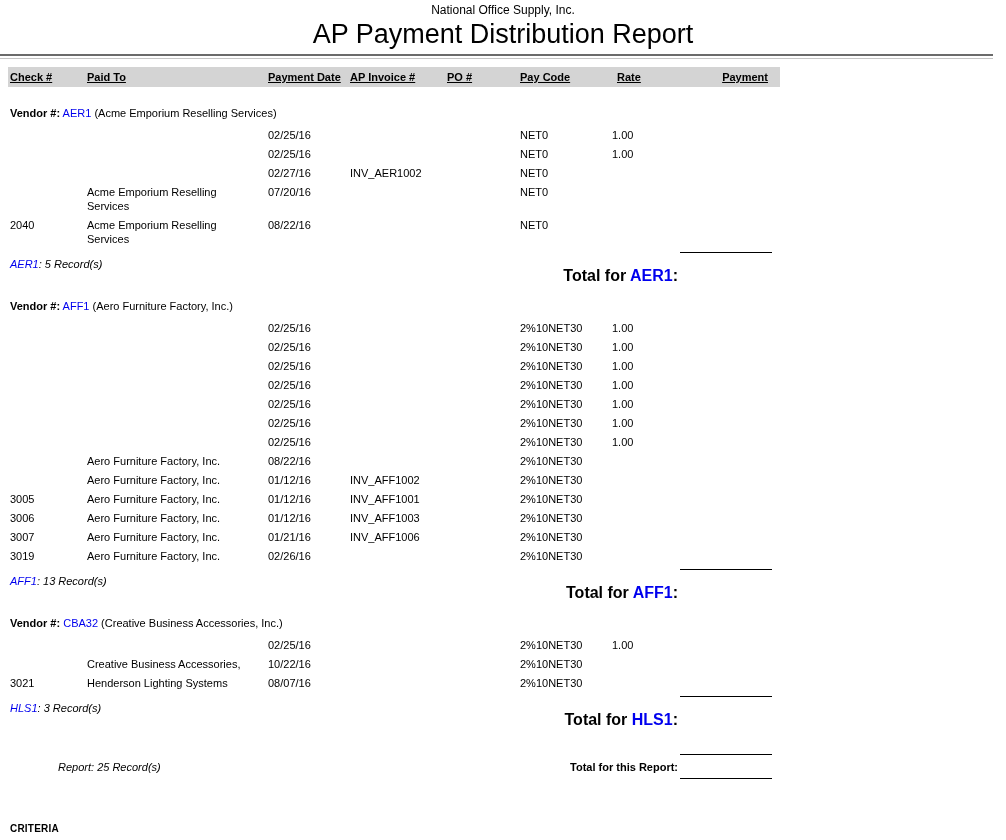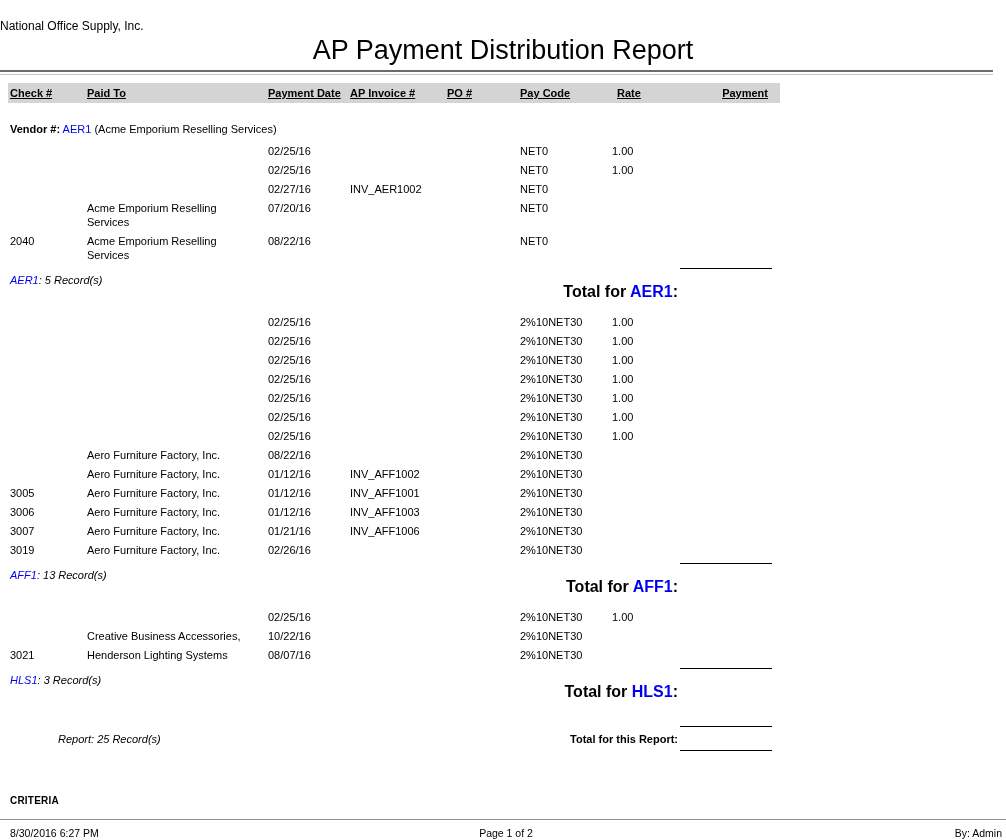--- a/index.html
+++ b/index.html
@@ -2,21 +2,21 @@
 <html><head>
 <meta charset="utf-8">
 <style>
   * { margin:0; padding:0; box-sizing:border-box; }
   html,body { background:#ffffff; }
   body {
     width:1006px; height:840px; overflow:hidden; position:relative;
     font-family:"Liberation Sans", sans-serif; color:#000;
     --link:#0000ee; --bar:#d4d4d4;
   }
-  .company { font-size:12px; text-align:left; padding-top:19px; }
+  .company { font-size:12px; text-align:center; padding-top:3px; }
   .title { font-size:27px; font-weight:normal; text-align:center; margin-top:2px; }
   .title-rule { width:993px; height:5px; margin-top:4px;
     border-top:2px solid #6b6b6b; border-bottom:1px solid #c4c4c4; }
 
   .grid { display:grid; grid-template-columns:79px 181px 82px 97px 73px 87px 60px 103px; width:762px; }
   .header-bar { margin:8px 0 0 8px; width:772px; background:var(--bar); }
   .header-bar .hcell { font-size:11px; font-weight:bold; line-height:20px; white-space:nowrap; }
   .header-bar .hcell span { text-decoration:underline; }
   .hcell.c1 { padding-left:2px; }
   .hcell.c7 { padding-left:10px; }
@@ -138,20 +138,25 @@
         <span class="link">AER1</span><span>: 5 Record(s)</span>
       </div>
       <div class="total-line"></div>
       <div class="total-label">
         <span>Total for </span><span class="link">AER1</span><span>:</span>
       </div>
     </div>
   </section>
 
   <section class="group">
+    <div class="vendor-line">
+      <span class="vendor-label">Vendor #:</span>
+      <span class="link">AFF1</span>
+      <span>(Aero Furniture Factory, Inc.)</span>
+    </div>
     <div class="rows">
   <div class="grid data-row">
     <span class="cell c1"></span>
     <span class="cell c2"></span>
     <span class="cell c3">02/25/16</span>
     <span class="cell c4"></span>
     <span class="cell c5"></span>
     <span class="cell c6">2%10NET30</span>
     <span class="cell c7">1.00</span>
     <span class="cell c8"></span>
@@ -294,20 +299,25 @@
         <span class="link">AFF1</span><span>: 13 Record(s)</span>
       </div>
       <div class="total-line"></div>
       <div class="total-label">
         <span>Total for </span><span class="link">AFF1</span><span>:</span>
       </div>
     </div>
   </section>
 
   <section class="group">
+    <div class="vendor-line">
+      <span class="vendor-label">Vendor #:</span>
+      <span class="link">CBA32</span>
+      <span>(Creative Business Accessories, Inc.)</span>
+    </div>
     <div class="rows">
   <div class="grid data-row">
     <span class="cell c1"></span>
     <span class="cell c2"></span>
     <span class="cell c3">02/25/16</span>
     <span class="cell c4"></span>
     <span class="cell c5"></span>
     <span class="cell c6">2%10NET30</span>
     <span class="cell c7">1.00</span>
     <span class="cell c8"></span>

